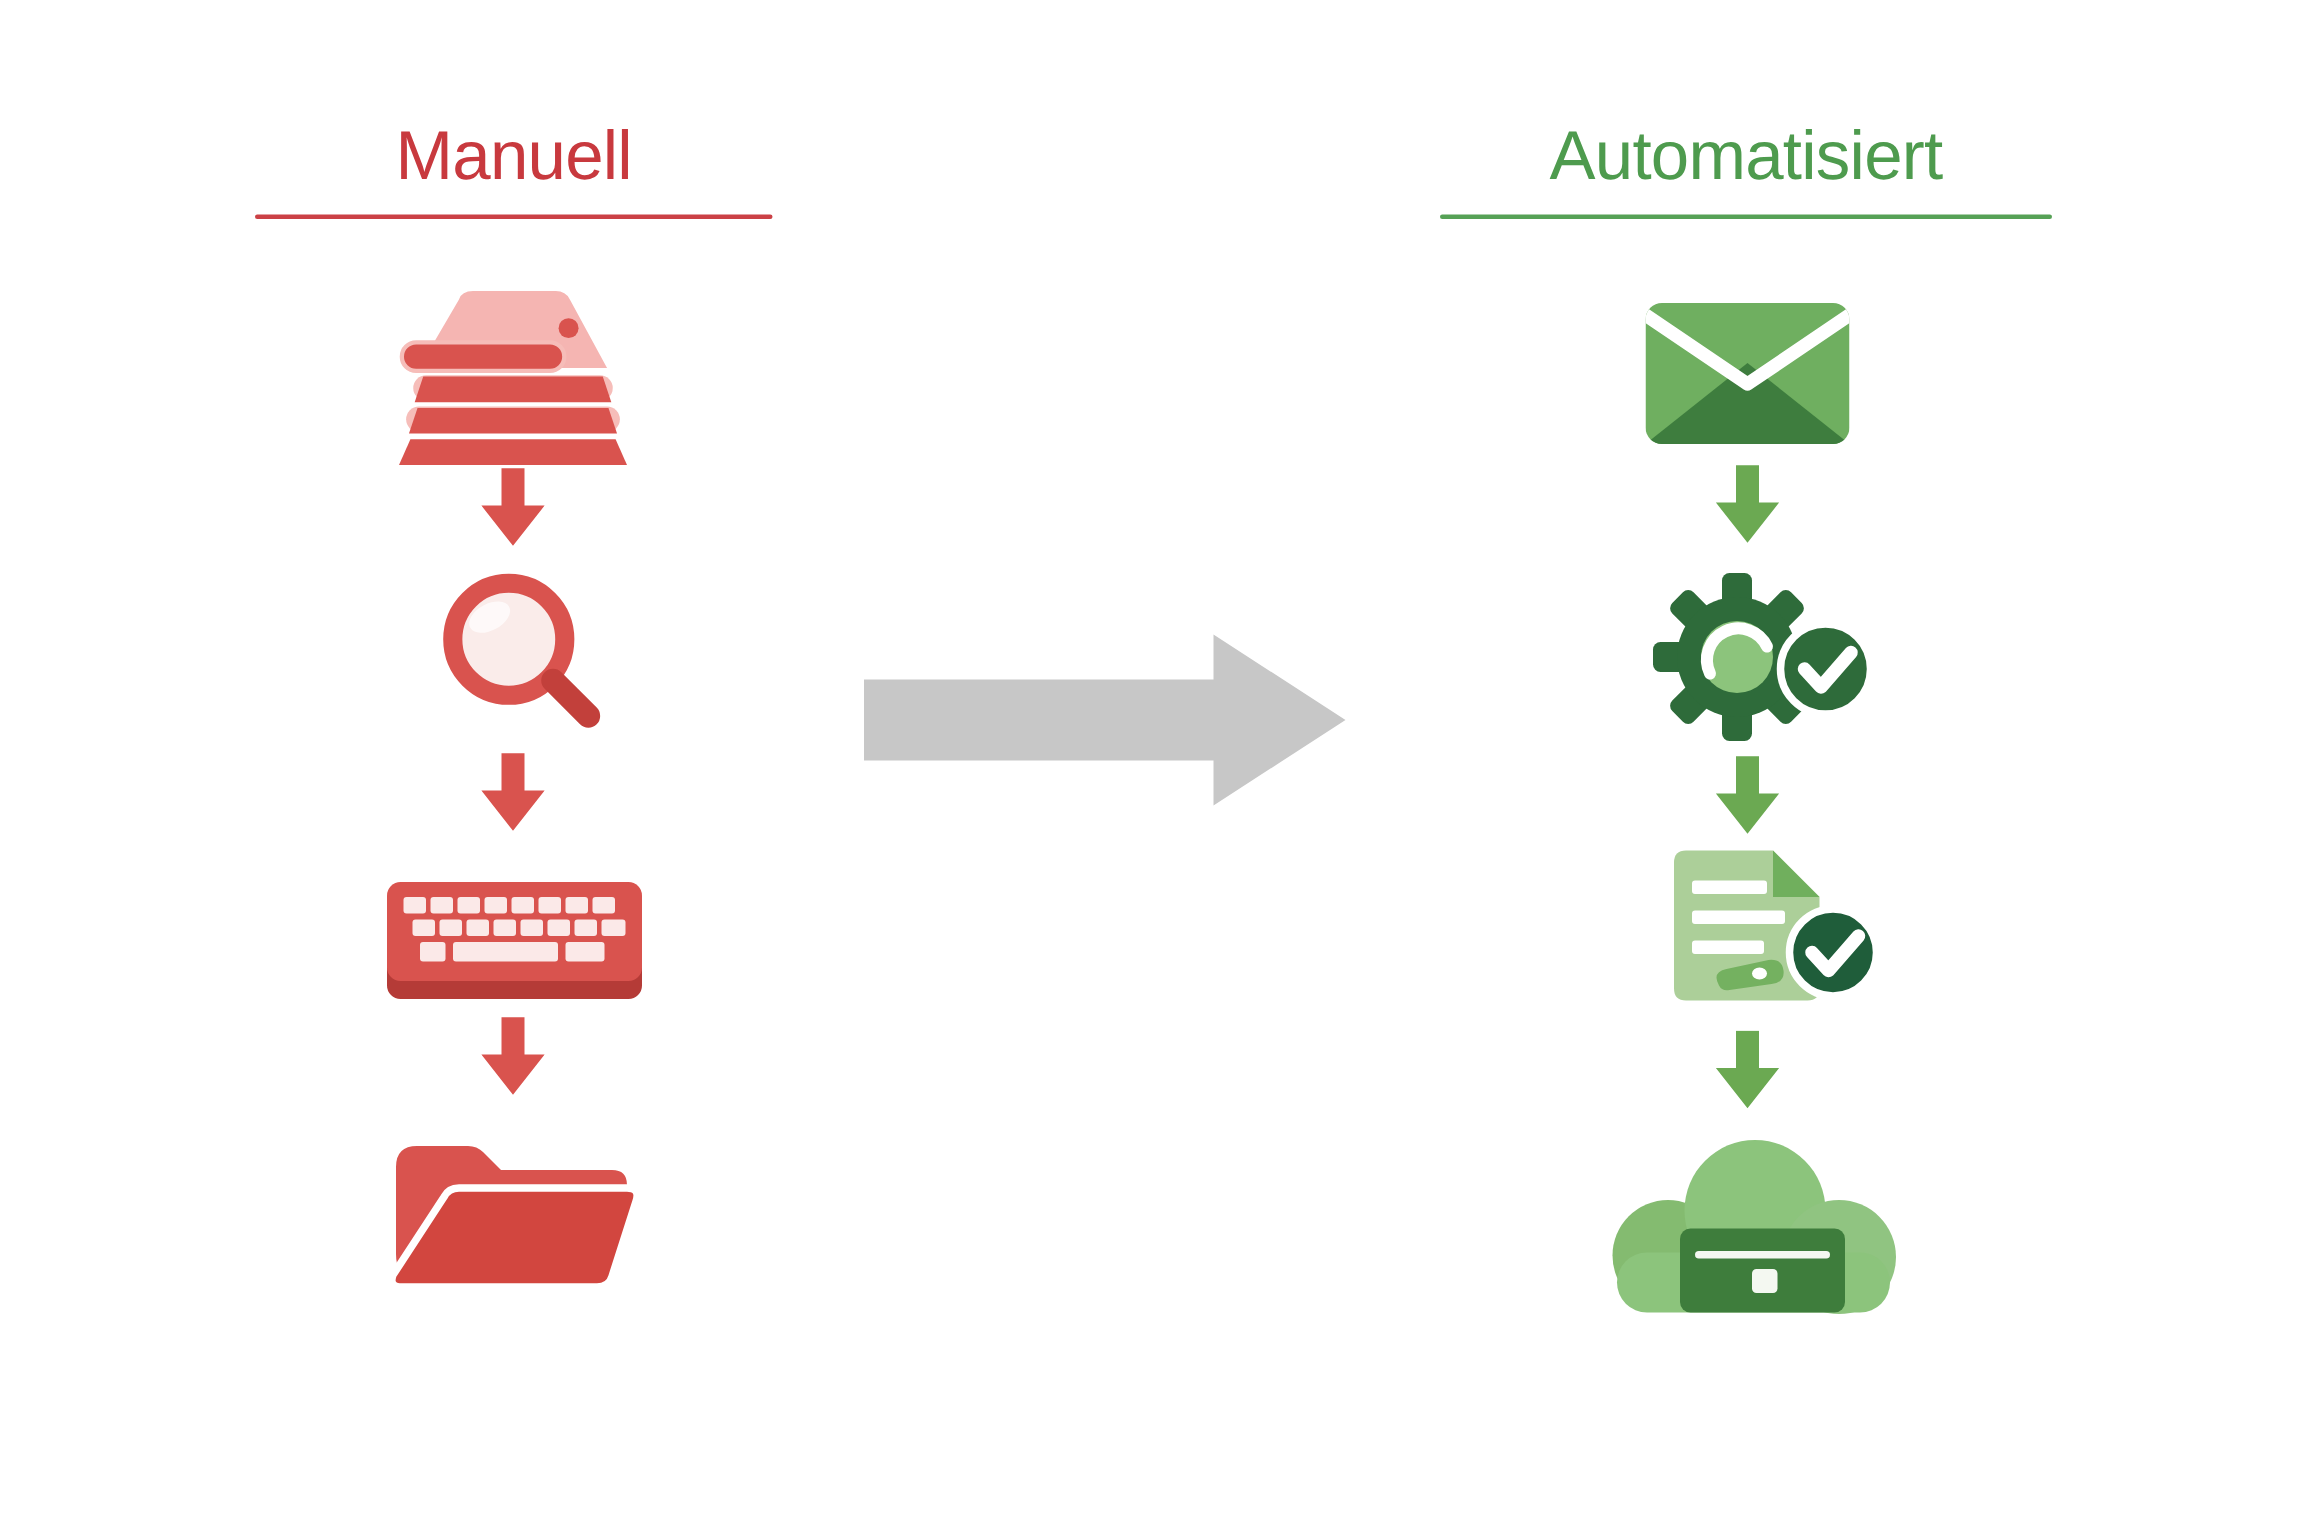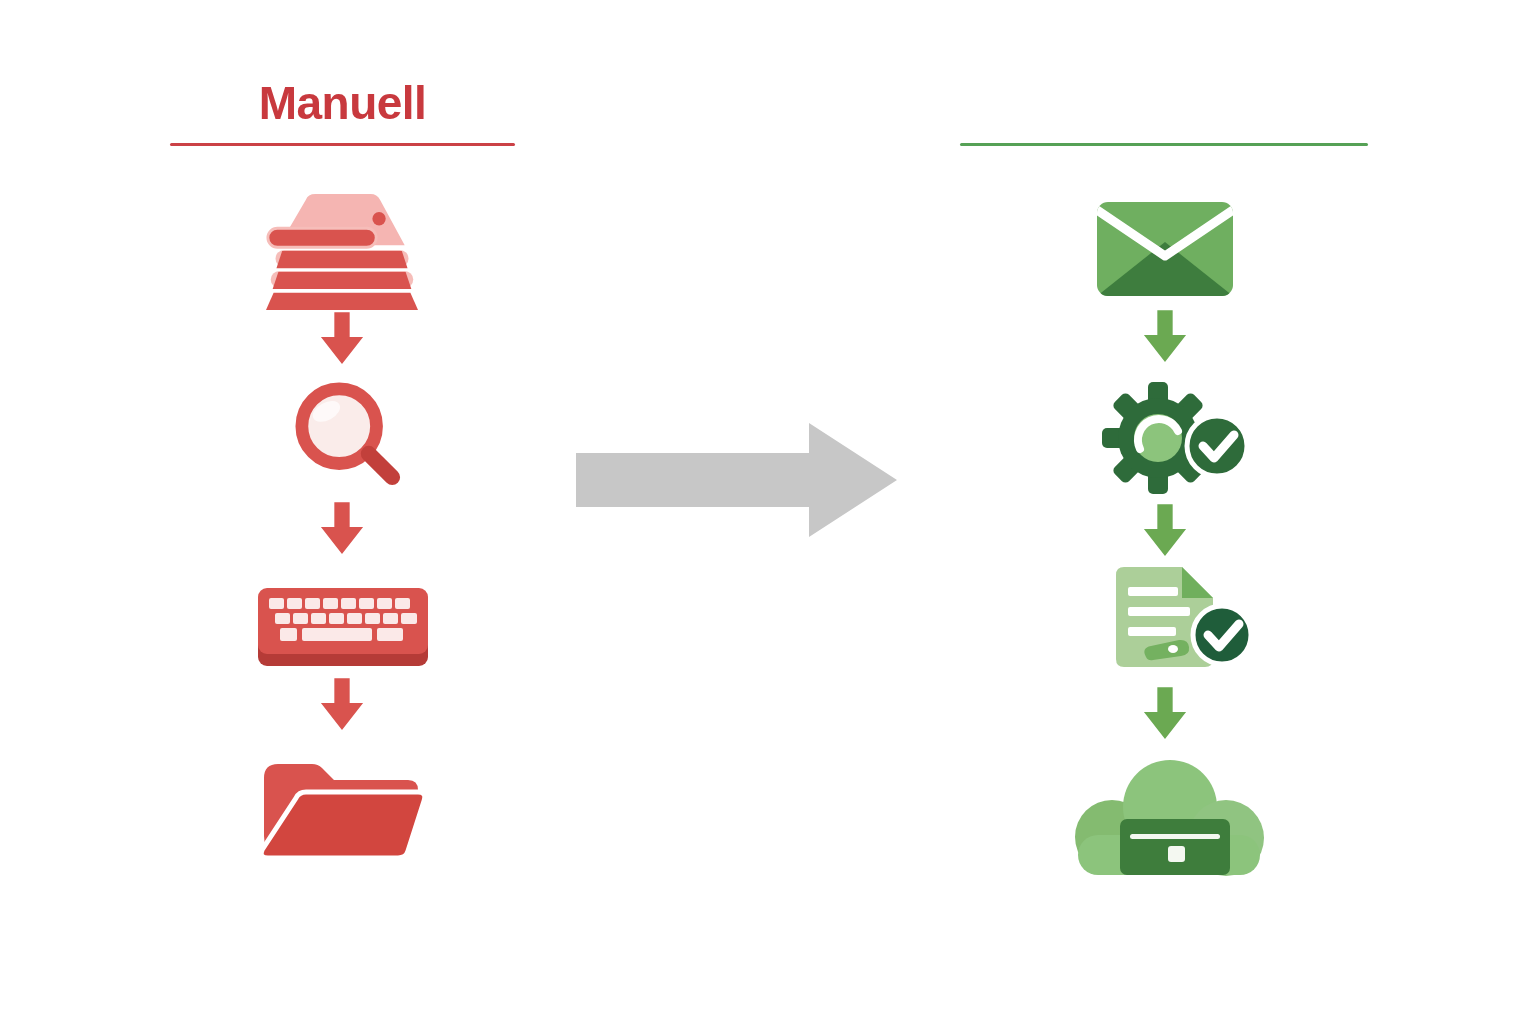--- a/index.html
+++ b/index.html
@@ -12,21 +12,21 @@
     position: relative;
     width: 1536px;
     height: 1024px;
     background: #ffffff;
     overflow: hidden;
   }
   .abs { position: absolute; }
 
   .col-title {
     font-size: 46px;
-    font-weight: bold;
+    font-weight: normal;
     text-align: center;
     letter-spacing: -0.5px;
   }
   .title-left  { left: 170px; top: 76px; width: 345px; color: var(--left-title-color, #C8393E); }
   .title-right { left: 960px; top: 76px; width: 408px; color: var(--right-title-color, #4E9B4E); }
 
   .underline { height: 3px; border-radius: 2px; }
   .underline-left  { left: 170px; top: 143px; width: 345px; background: var(--left-underline-color, #CB4146); }
   .underline-right { left: 960px; top: 143px; width: 408px; background: var(--right-underline-color, #56A156); }
 
@@ -37,20 +37,21 @@
   svg { display: block; }
 </style>
 </head>
 <body>
 
 <div class="canvas">
 
   <div class="abs col-title title-left">Manuell</div>
   <div class="abs underline underline-left"></div>
 
+  <div class="abs col-title title-right">Automatisiert</div>
   <div class="abs underline underline-right"></div>
 
   <div class="abs" style="left:266px; top:194px;">
     <svg width="152" height="116" viewBox="0 0 160 122">
       <path d="M42,6 Q44,0 52,0 L110,0 Q117,0 120,6 L146,54 L14,54 Z" fill="#F5B5B2"></path>
       <circle cx="119" cy="26" r="7" fill="#D9534E"></circle>
       <rect x="2" y="36" width="114" height="20" rx="10" fill="#D9534E" stroke="#F6BDB9" stroke-width="3"></rect>
       <rect x="10" y="59" width="140" height="18" rx="9" fill="#F6BDB9"></rect>
       <polygon points="17,60 143,60 149,78 11,78" fill="#D9534E"></polygon>
       <rect x="5" y="81" width="150" height="18" rx="9" fill="#F6BDB9"></rect>

